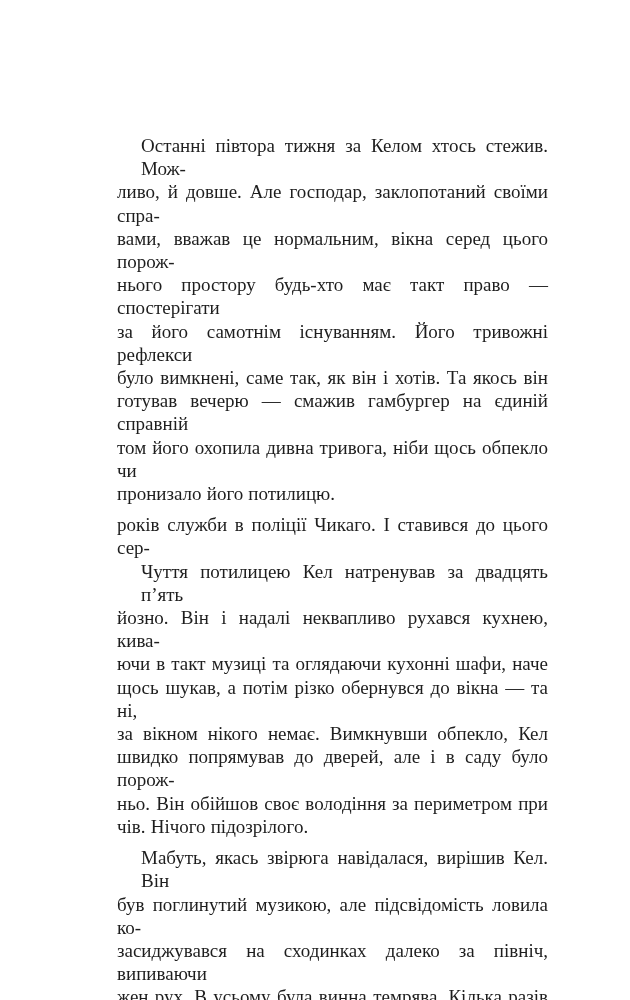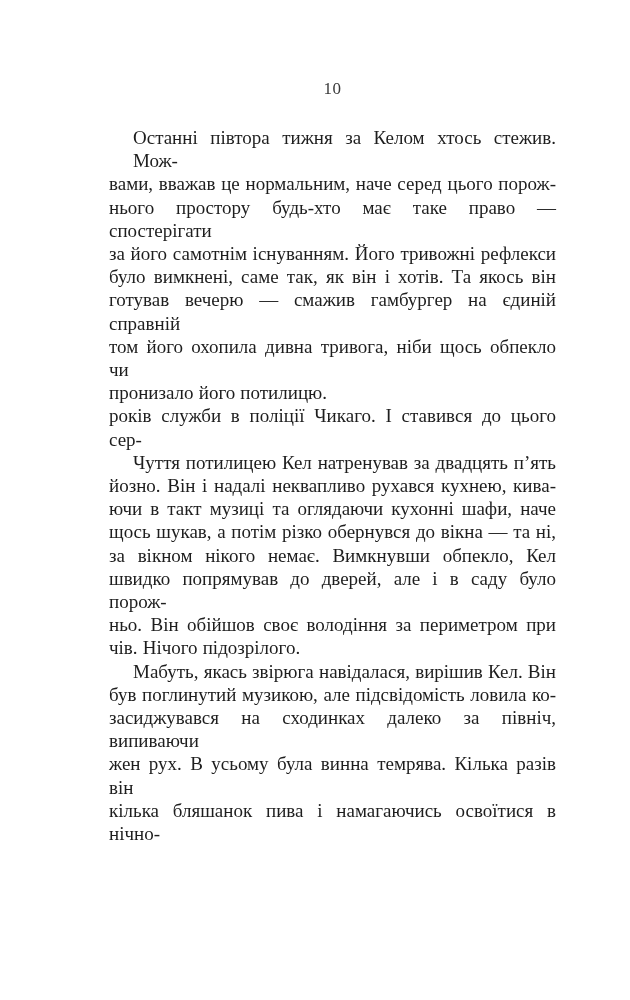--- a/index.html
+++ b/index.html
@@ -29,46 +29,46 @@
   .text-block {
     position: absolute;
     top: 126px;
     left: 109px;
     width: 447px;
     font-size: 19px;
     line-height: 23.2px;
     color: #1e1e1e;
   }
   .paragraph {
-    margin: 0;
+    margin: 8px;
     padding: 0;
   }
   .line {
     text-align: justify;
     text-align-last: justify;
     white-space: normal;
     word-spacing: 0.02em;
   }
   .line.first {
     padding-left: 24px;
   }
   .line.para-end {
     text-align-last: left;
   }
 </style>
 </head>
 <body>
 
 <div class="page">
-  <div class="page-number">10</div>
   <div class="text-block">
       <div class="paragraph">
         <div class="line first">Останні півтора тижня за Келом хтось стежив. Мож-</div>
-        <div class="line">вами, вважав це нормальним, наче серед цього порож-</div>
-        <div class="line">нього простору будь-хто має таке право — спостерігати</div>
+        <div class="line">ливо, й довше. Але господар, заклопотаний своїми спра-</div>
+        <div class="line">вами, вважав це нормальним, вікна серед цього порож-</div>
+        <div class="line">нього простору будь-хто має такт право — спостерігати</div>
         <div class="line">за його самотнім існуванням. Його тривожні рефлекси</div>
         <div class="line">було вимкнені, саме так, як він і хотів. Та якось він</div>
         <div class="line">готував вечерю — смажив гамбургер на єдиній справній</div>
         <div class="line">том його охопила дивна тривога, ніби щось обпекло чи</div>
         <div class="line para-end">пронизало його потилицю.</div>
       </div>
       <div class="paragraph">
         <div class="line">років служби в поліції Чикаго. І ставився до цього сер-</div>
         <div class="line first">Чуття потилицею Кел натренував за двадцять п’ять</div>
         <div class="line">йозно. Він і надалі неквапливо рухався кухнею, кива-</div>

